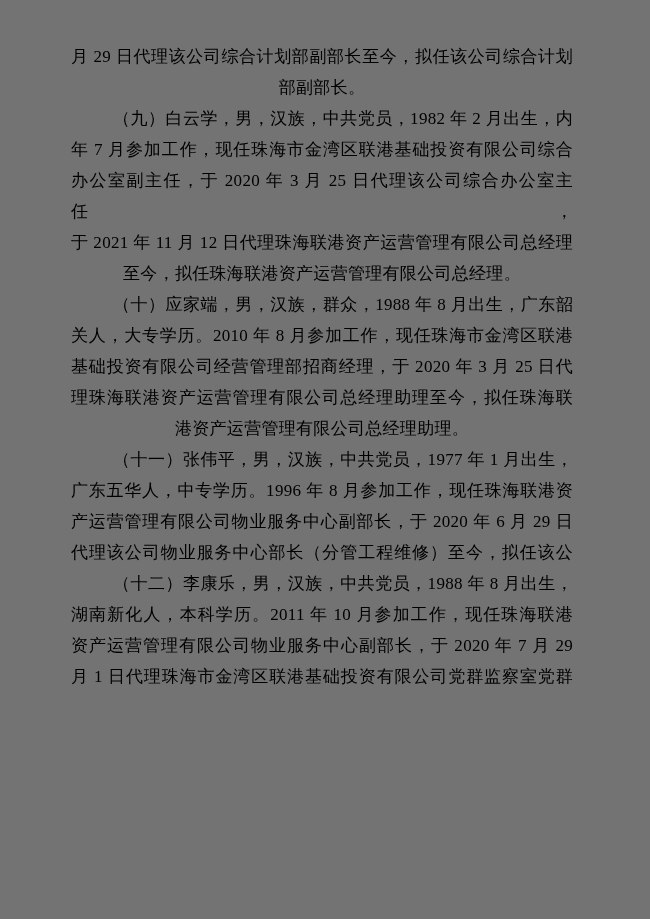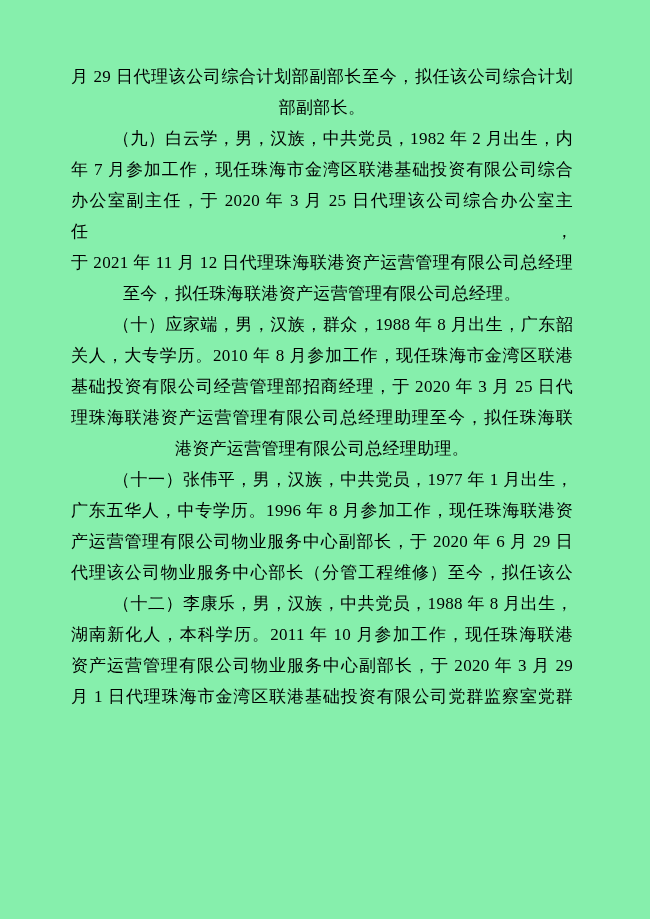--- a/index.html
+++ b/index.html
@@ -4,23 +4,23 @@
 <style>
   html, body {
     margin: 0;
     padding: 0;
     background: #ffffff;
   }
   .page {
     position: relative;
     width: 650px;
     height: 919px;
-    background: #86efac;
+    background: #737373;
     box-sizing: border-box;
-    padding: 61px 77px 0 71px;
+    padding: 41px 77px 0 71px;
     overflow: hidden;
   }
   .text-block {
     width: 502px;
     font-family: "Liberation Serif", "DejaVu Serif", serif;
     font-size: 17px;
     line-height: 31px;
     color: #000000;
     letter-spacing: 0.3px;
   }
@@ -54,16 +54,16 @@
       <div class="line justify">关人，大专学历。2010 年 8 月参加工作，现任珠海市金湾区联港</div>
       <div class="line justify">基础投资有限公司经营管理部招商经理，于 2020 年 3 月 25 日代</div>
       <div class="line justify">理珠海联港资产运营管理有限公司总经理助理至今，拟任珠海联</div>
       <div class="line">港资产运营管理有限公司总经理助理。</div>
       <div class="line justify indent">（十一）张伟平，男，汉族，中共党员，1977 年 1 月出生，</div>
       <div class="line justify">广东五华人，中专学历。1996 年 8 月参加工作，现任珠海联港资</div>
       <div class="line justify">产运营管理有限公司物业服务中心副部长，于 2020 年 6 月 29 日</div>
       <div class="line justify">代理该公司物业服务中心部长（分管工程维修）至今，拟任该公</div>
       <div class="line justify indent">（十二）李康乐，男，汉族，中共党员，1988 年 8 月出生，</div>
       <div class="line justify">湖南新化人，本科学历。2011 年 10 月参加工作，现任珠海联港</div>
-      <div class="line justify">资产运营管理有限公司物业服务中心副部长，于 2020 年 3 月 29</div>
+      <div class="line justify">资产运营管理有限公司物业服务中心副部长，于 2020 年 7 月 29</div>
       <div class="line justify">月 1 日代理珠海市金湾区联港基础投资有限公司党群监察室党群</div>
     </div>
 </div>
 
 </body></html>

